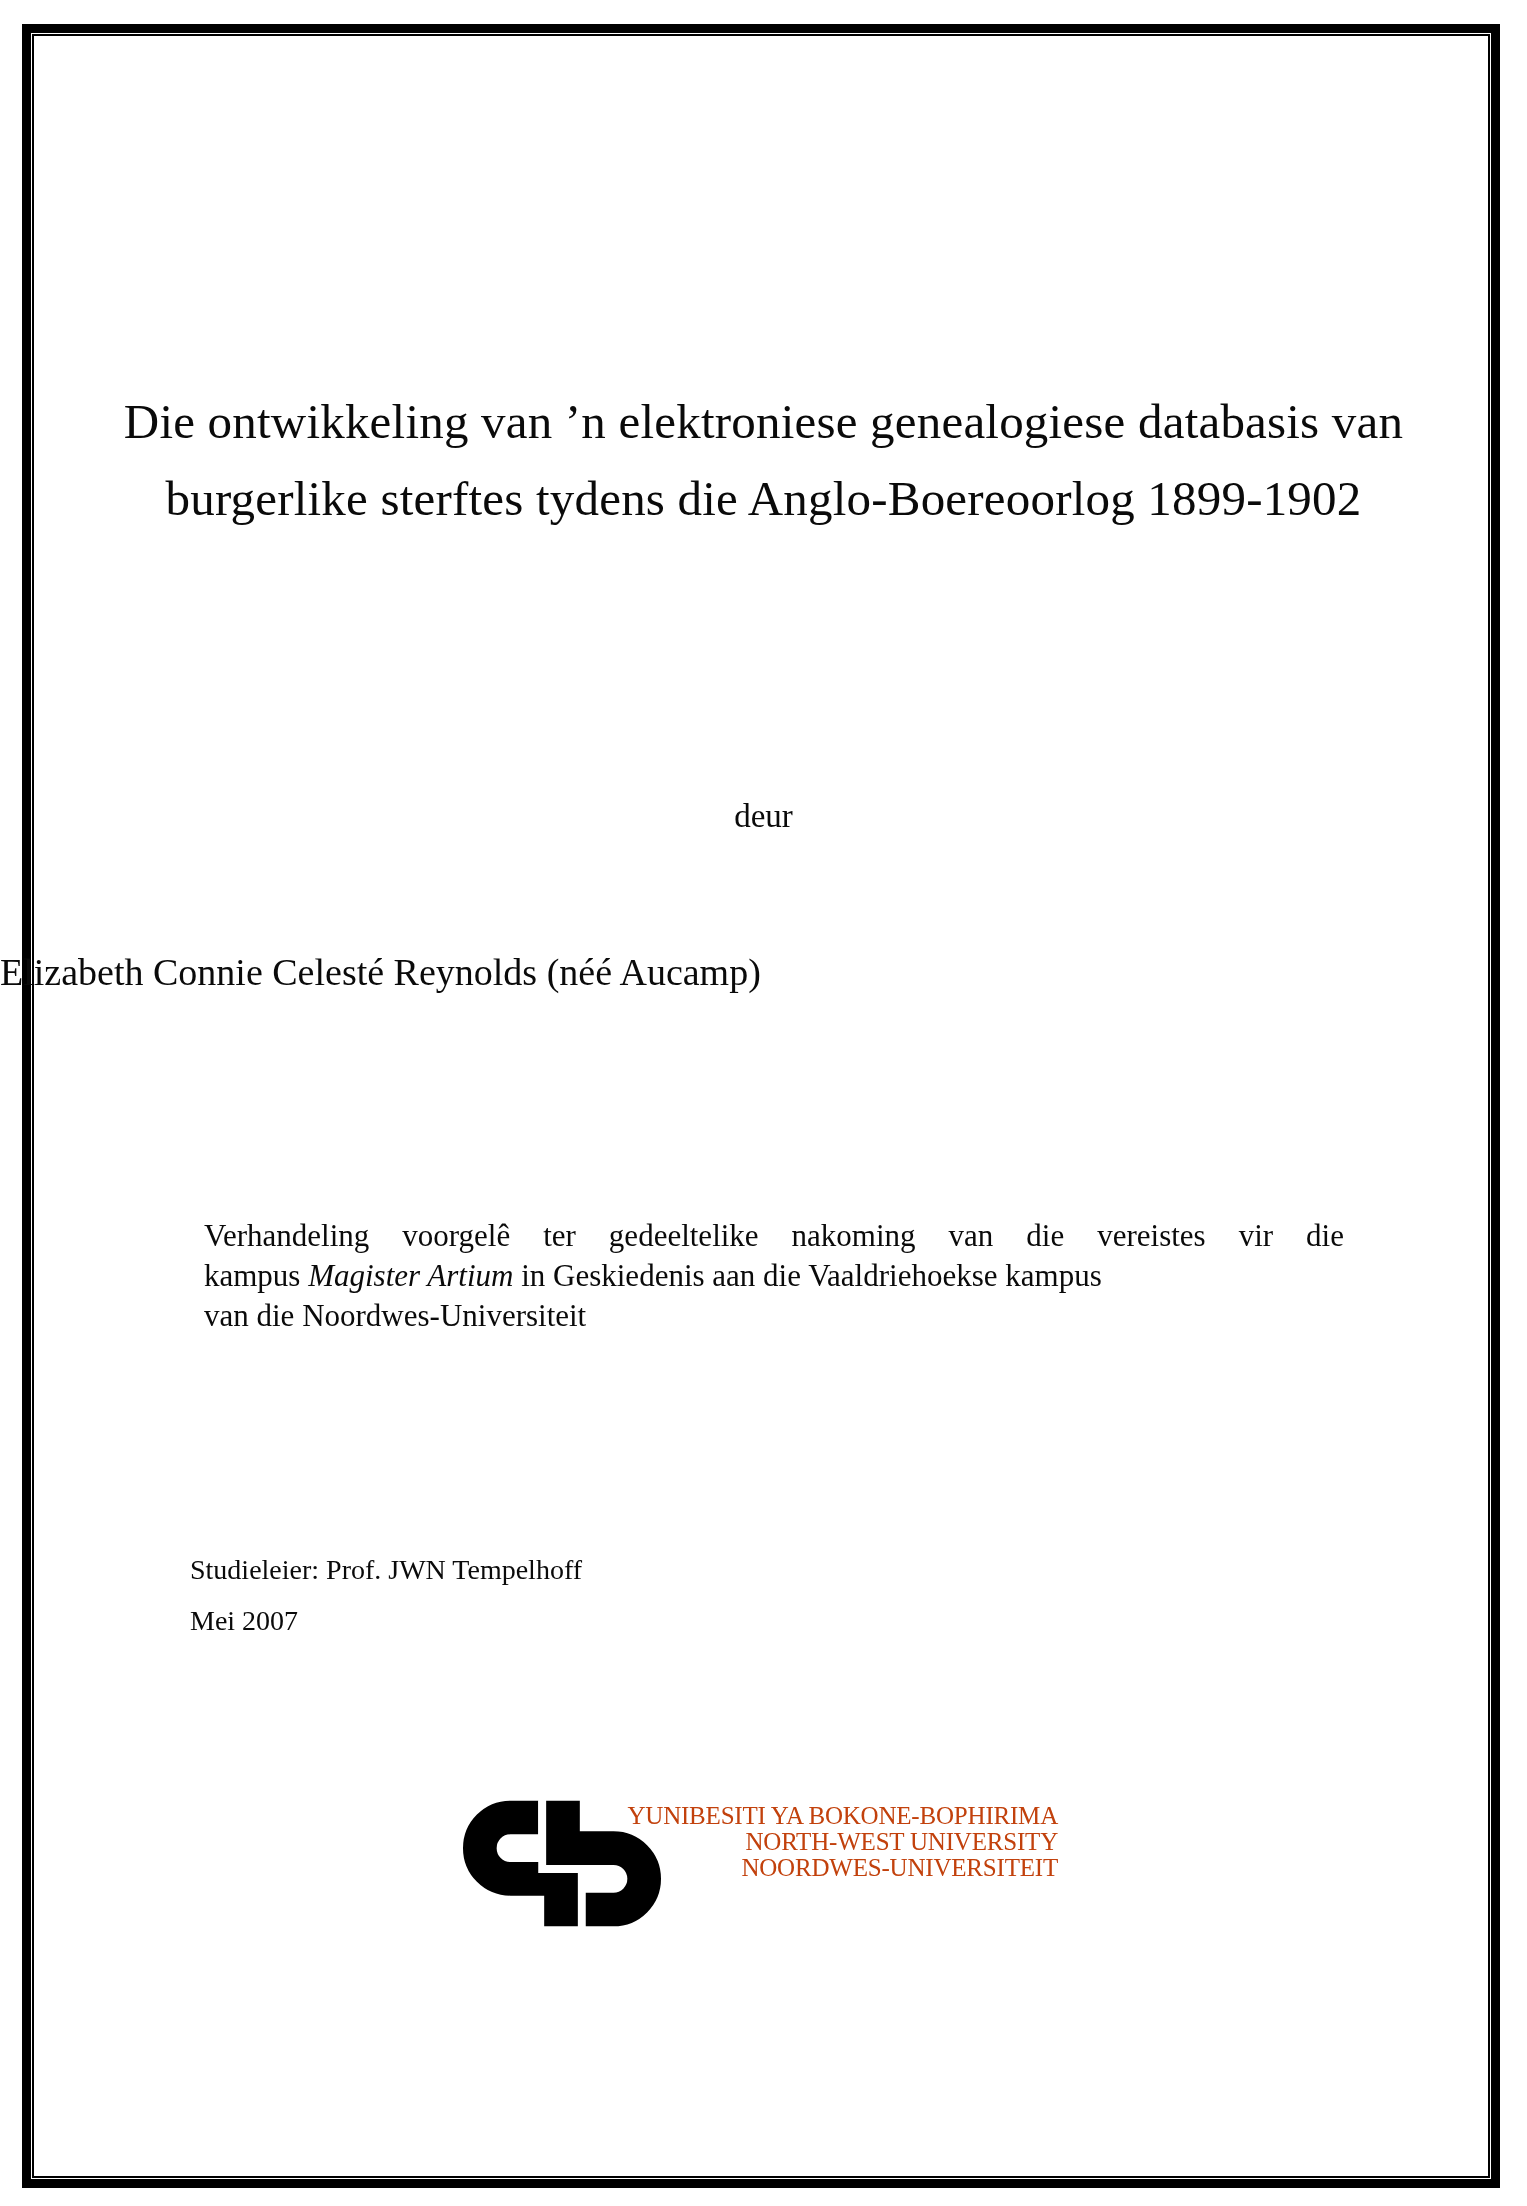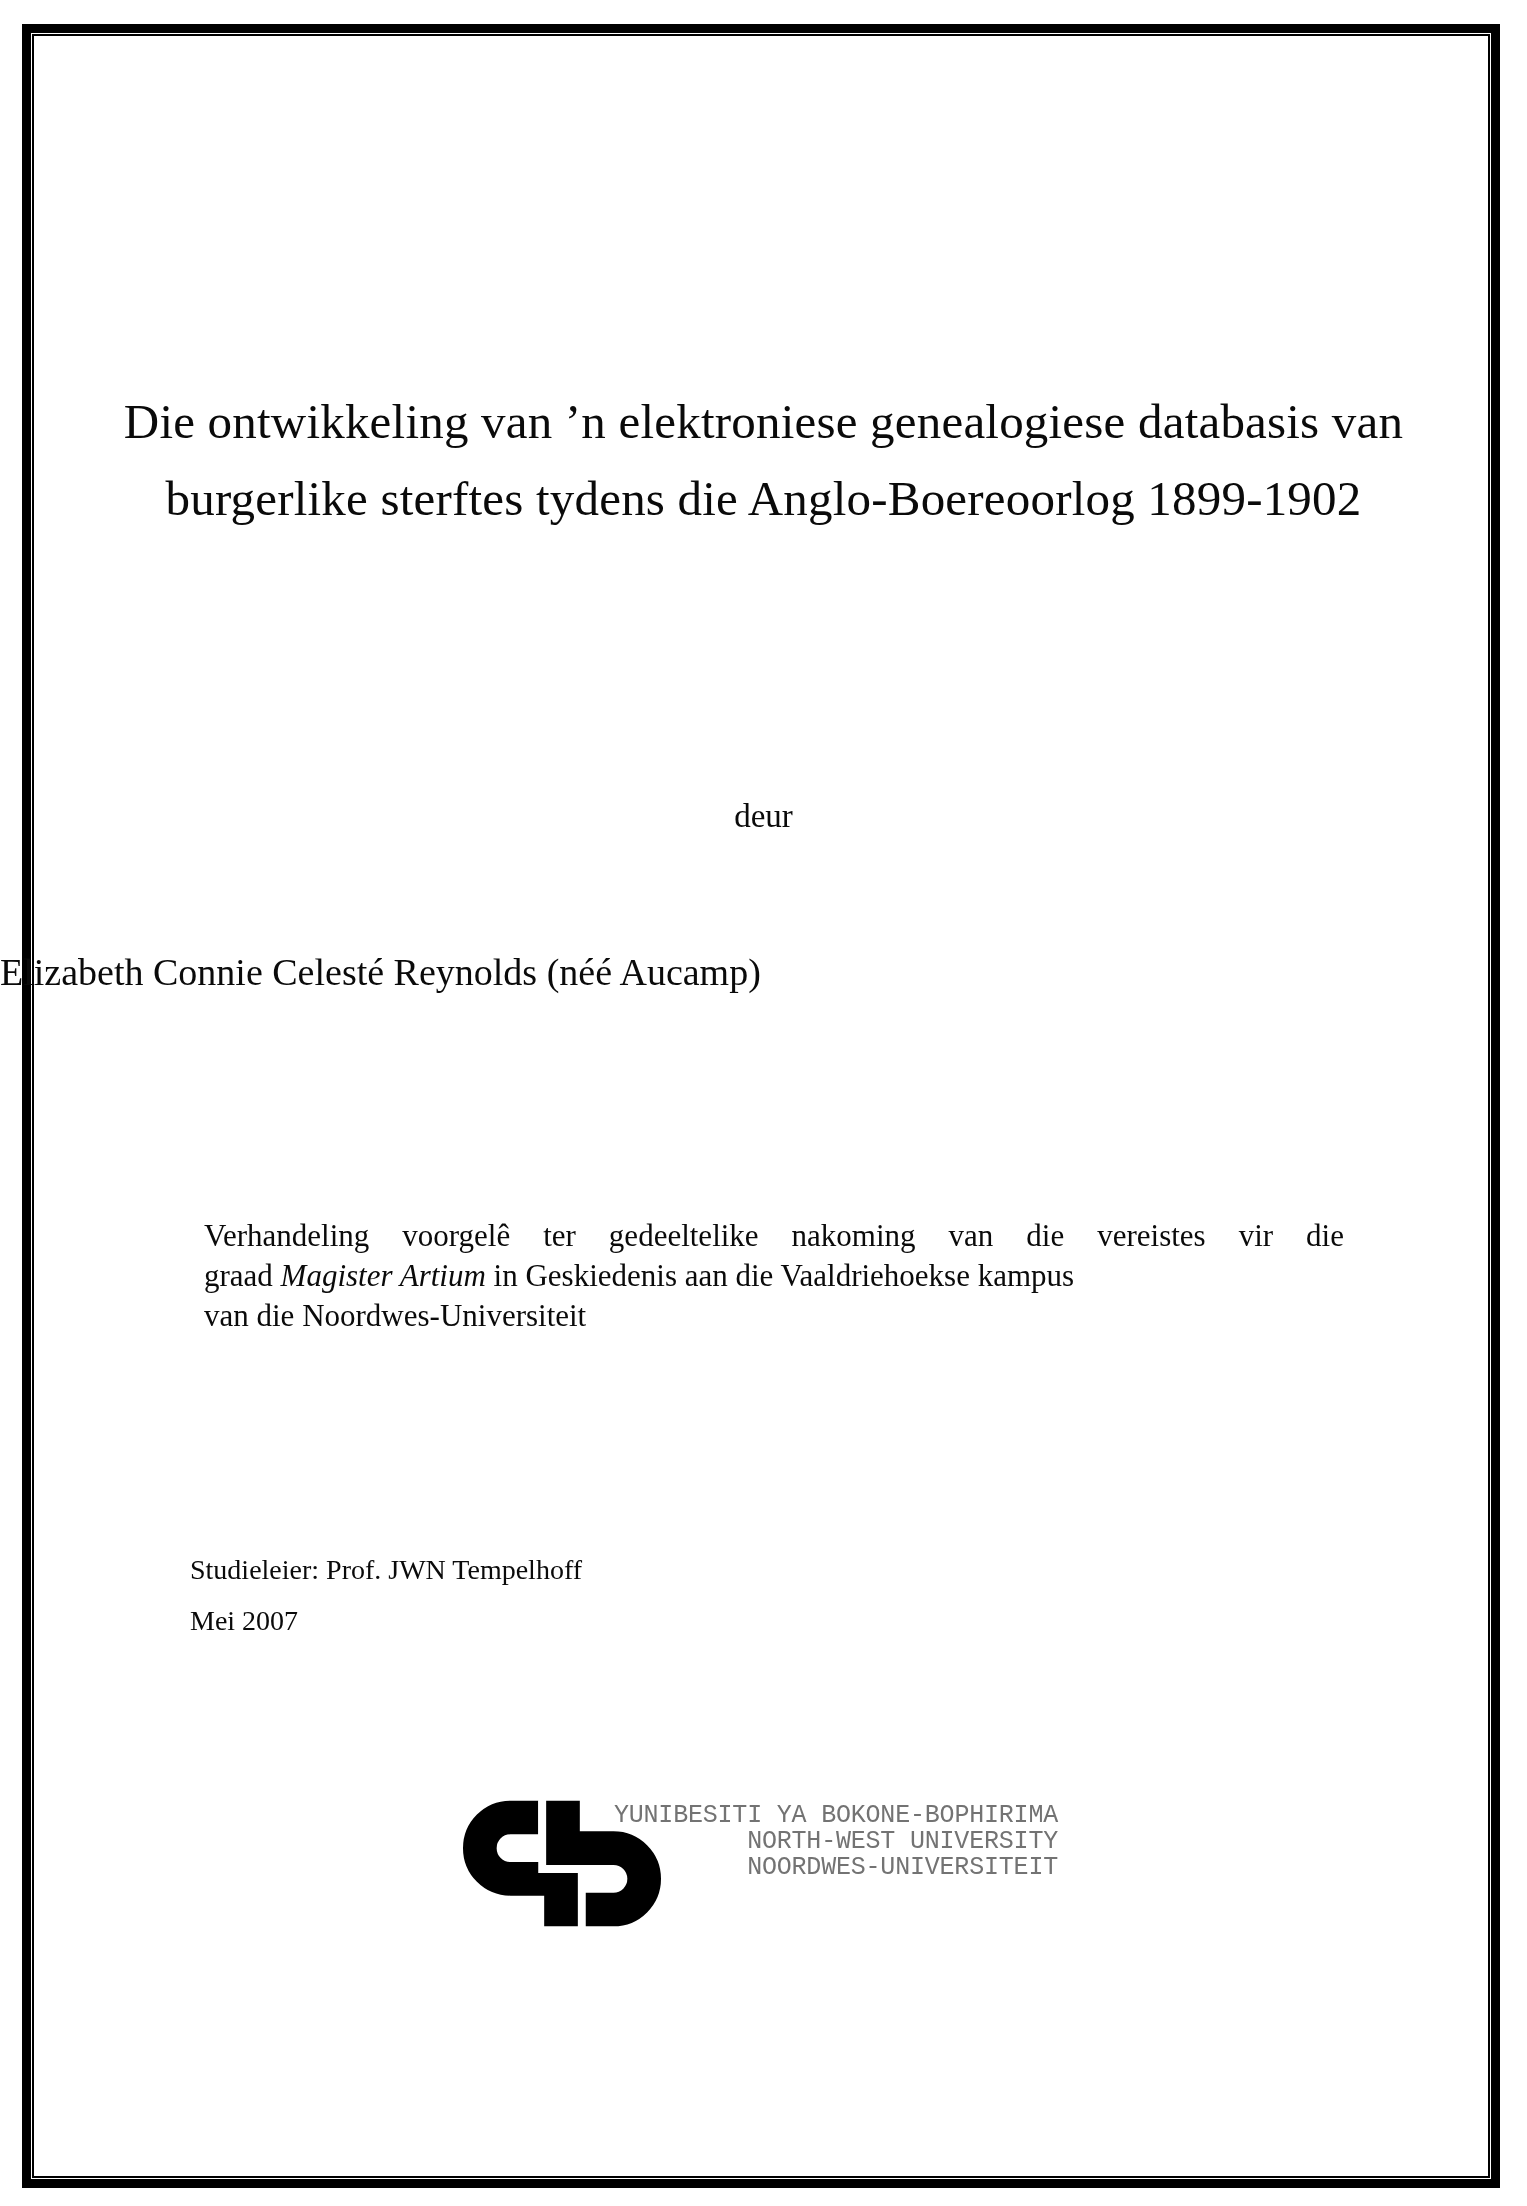--- a/index.html
+++ b/index.html
@@ -46,24 +46,24 @@
     position:absolute;left:190px;top:1544px;
     font-size:28px;line-height:51px;
   }
   .logo-mark{
     position:absolute;left:463px;top:1800px;
     width:198px;height:127px;
   }
   .logo-text{
     position:absolute;left:580px;top:1803px;width:478px;
     text-align:right;
-    font-family:Liberation Mono, monospace;
+    font-family:Liberation Serif, serif;
     font-size:25px;line-height:26px;
     letter-spacing:-0.2px;
-    color:#737373;
+    color:#c2410c;
   }
 </style>
 </head>
 <body>
 
 <div class="page">
 
   <div class="frame-outer">
     <div class="frame-inner"></div>
   </div>
@@ -72,21 +72,21 @@
     <div>Die ontwikkeling van ’n elektroniese genealogiese databasis van</div>
     <div>burgerlike sterftes tydens die Anglo-Boereoorlog 1899-1902</div>
   </div>
 
   <div class="byline">deur</div>
 
   <div class="author">Elizabeth Connie Celesté Reynolds (néé Aucamp)</div>
 
   <div class="statement">
     <div class="justified">Verhandeling voorgelê ter gedeeltelike nakoming van die vereistes vir die</div>
-    <div><span>graad </span><span class="italic">Magister Artium</span><span> in Geskiedenis aan die Vaaldriehoekse kampus</span></div>
+    <div><span>kampus </span><span class="italic">Magister Artium</span><span> in Geskiedenis aan die Vaaldriehoekse kampus</span></div>
     <div>van die Noordwes-Universiteit</div>
   </div>
 
   <div class="supervisor-block">
     <div>Studieleier: Prof. JWN Tempelhoff</div>
     <div>Mei 2007</div>
   </div>
 
   <svg class="logo-mark" viewBox="0 0 200 127" aria-hidden="true">
 

